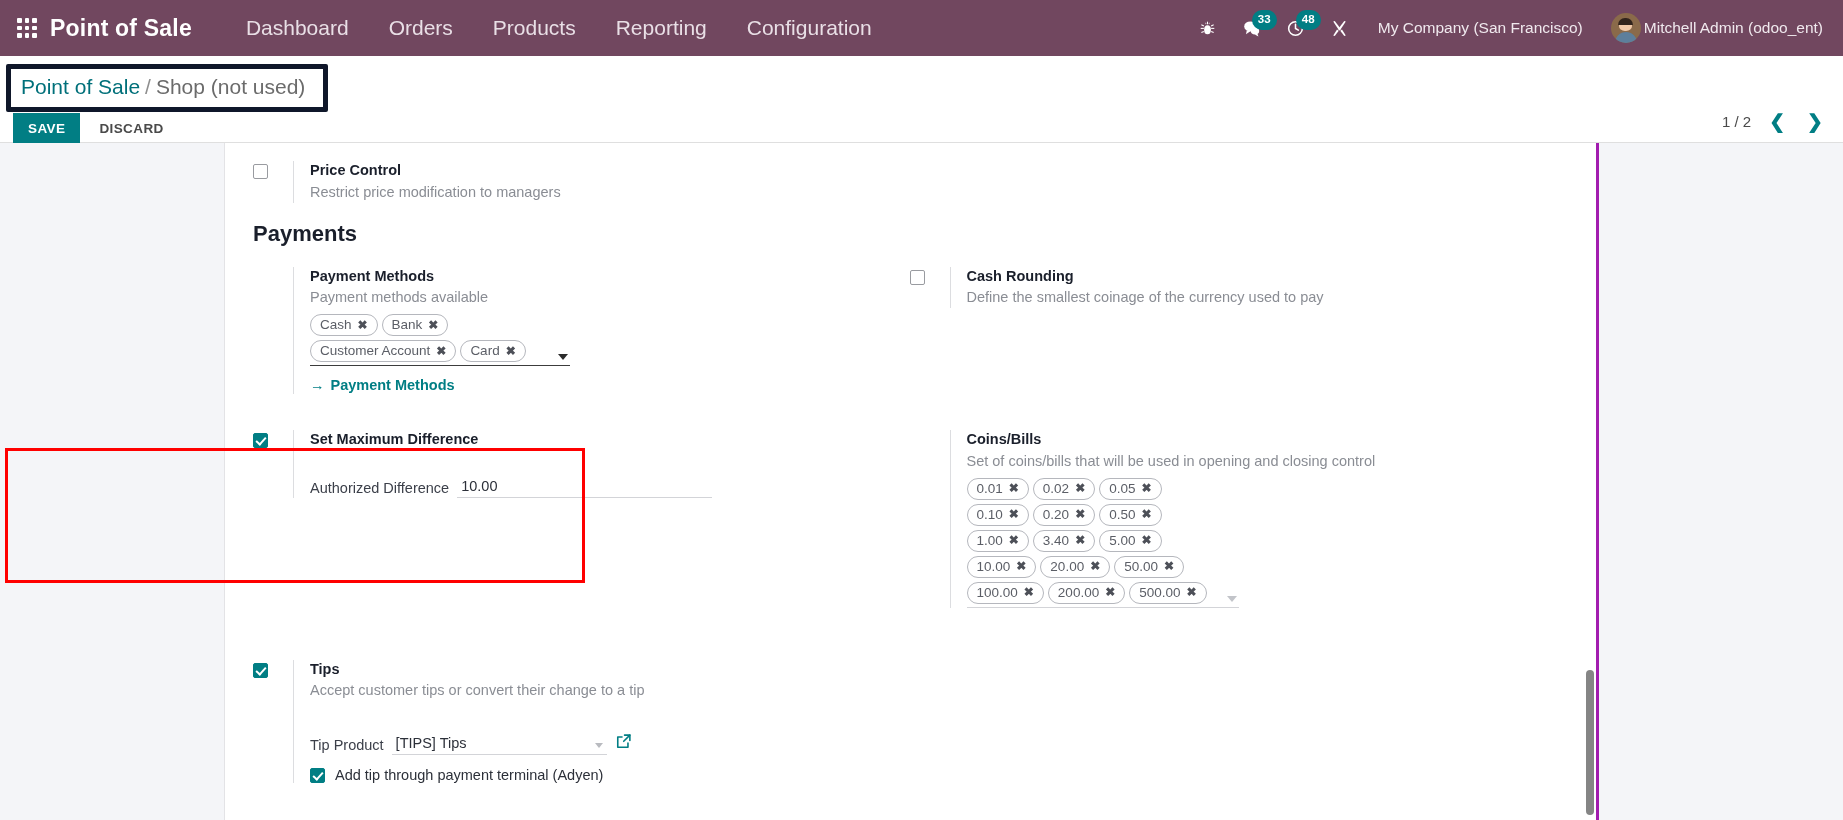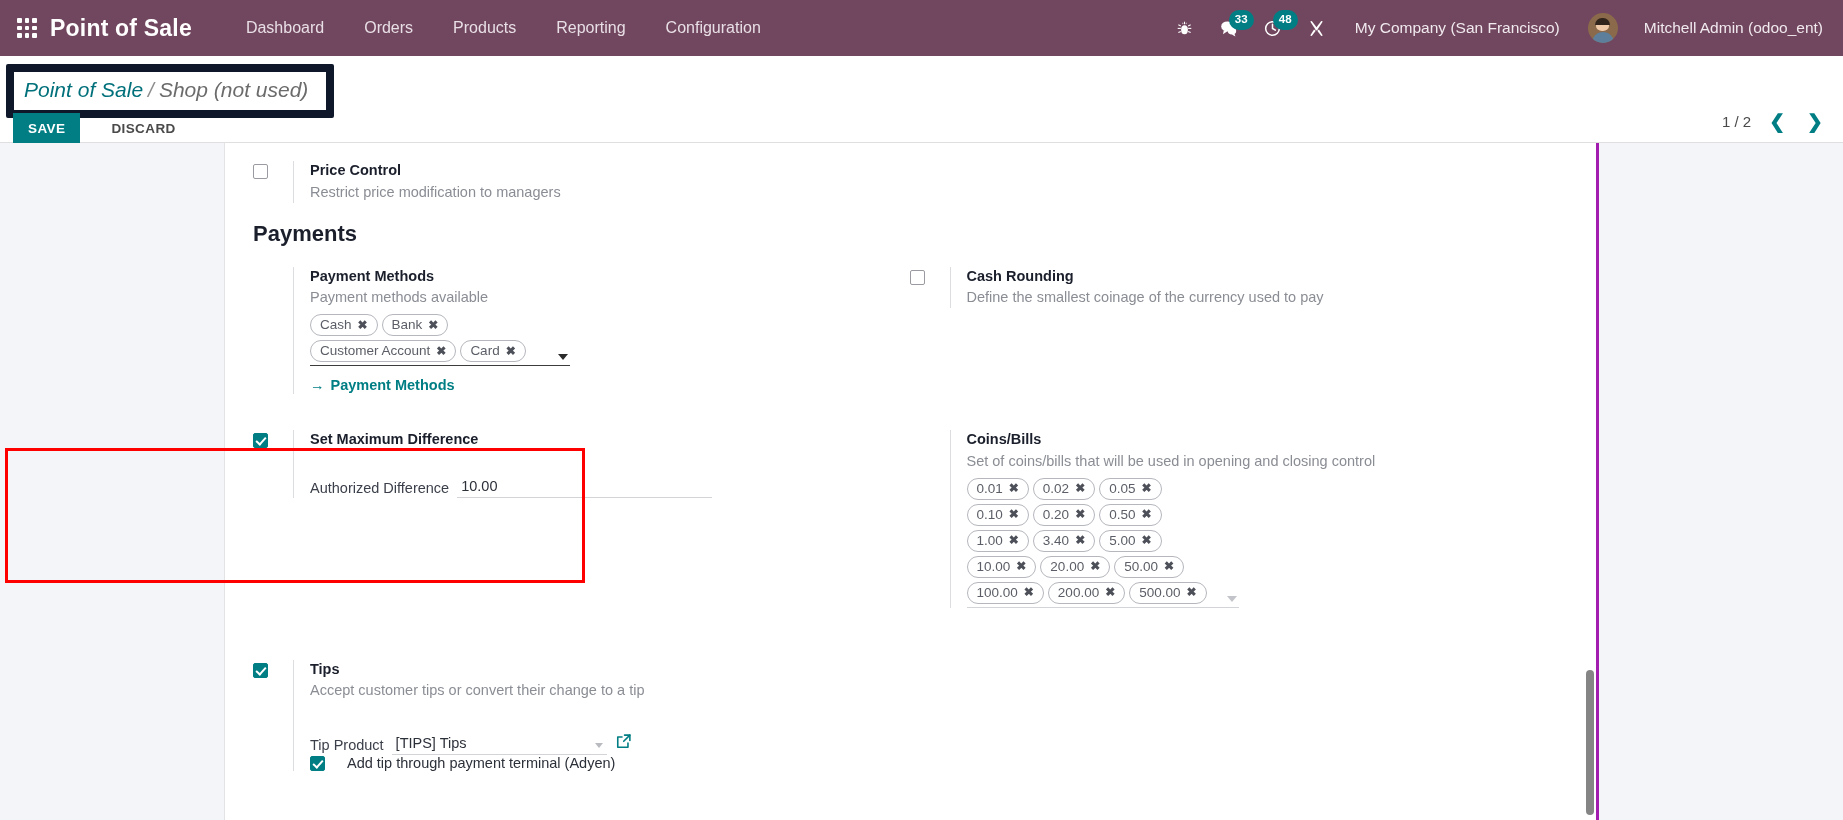--- a/index.html
+++ b/index.html
@@ -35,21 +35,21 @@
     font-size: 23px;
     font-weight: bold;
     color: #ffffff;
     letter-spacing: .2px;
     margin-right: 34px;
     cursor: pointer;
     white-space: nowrap;
   }
   .nav-menu { display: flex; align-items: center; gap: 0; }
   .nav-item {
-    font-size: 16px;
+    font-size: 21px;
     color: #e9dfe6;
     padding: 6px 20px;
     cursor: pointer;
     white-space: nowrap;
   }
   .nav-right {
     margin-left: auto;
     display: flex;
     align-items: center;
     gap: 0;
@@ -76,21 +76,21 @@
     text-align: center;
   }
   .company-name {
     font-size: 15.5px;
     color: #f0e9ee;
     padding: 6px 16px;
     cursor: pointer;
     white-space: nowrap;
   }
   .user-block {
-    display: flex; align-items: center; gap: 26px;
+    display: flex; align-items: center; gap: 3px;
     padding: 0 4px 0 12px;
     cursor: pointer;
   }
   .avatar {
     width: 30px; height: 30px; border-radius: 50%;
     background: #8a6a4a;
     position: relative; overflow: hidden;
     flex: none;
   }
   .avatar::before {
@@ -115,35 +115,34 @@
     background: #ffffff;
     border-bottom: 1px solid #dfdfdf;
     padding: 0;
     position: relative;
     height: 87px;
   }
   .breadcrumb-wrap {
     display: inline-block;
     margin: 8px 0 0 6px;
     padding: 6px 18px 8px 10px;
-    border: 8px solid #0f172a;
+    border: 5px solid #0f172a;
     border-radius: 2px;
-    font-style: italic;
   }
   .bc-root {
     font-size: 21px;
     color: #00707a;
     cursor: pointer;
   }
   .bc-sep { font-size: 21px; color: #8e8e8e; margin: 0 5px; }
   .bc-cur { font-size: 21px; color: #6b6b6b; }
   .btn-row {
     position: absolute;
     left: 13px; top: 57px;
-    display: flex; align-items: center; gap: 16px;
+    display: flex; align-items: center; gap: 4px;
   }
   .btn-save {
     background: #017e84;
     color: #ffffff;
     font-size: 13.5px;
     font-weight: bold;
     letter-spacing: .4px;
     padding: 8px 15px;
     border: none;
     cursor: pointer;
@@ -323,21 +322,22 @@
     position: absolute; right: 4px; bottom: 7px;
     width: 0; height: 0;
     border-left: 4px solid transparent;
     border-right: 4px solid transparent;
     border-top: 5px solid #b9bbc0;
     pointer-events: none;
   }
   .ext-link { color: #017e84; cursor: pointer; padding-bottom: 1px; }
 
   .sub-check {
-    display: flex; align-items: center; gap: 22px;
+    margin-top: 12px;
+    display: flex; align-items: center; gap: 10px;
   }
   .sub-check-label { font-size: 14.5px; color: #2c3039; }
 
   
   .hl-box {
     position: absolute;
     border: 3px solid #ff0000;
     pointer-events: none;
     z-index: 5;
   }

